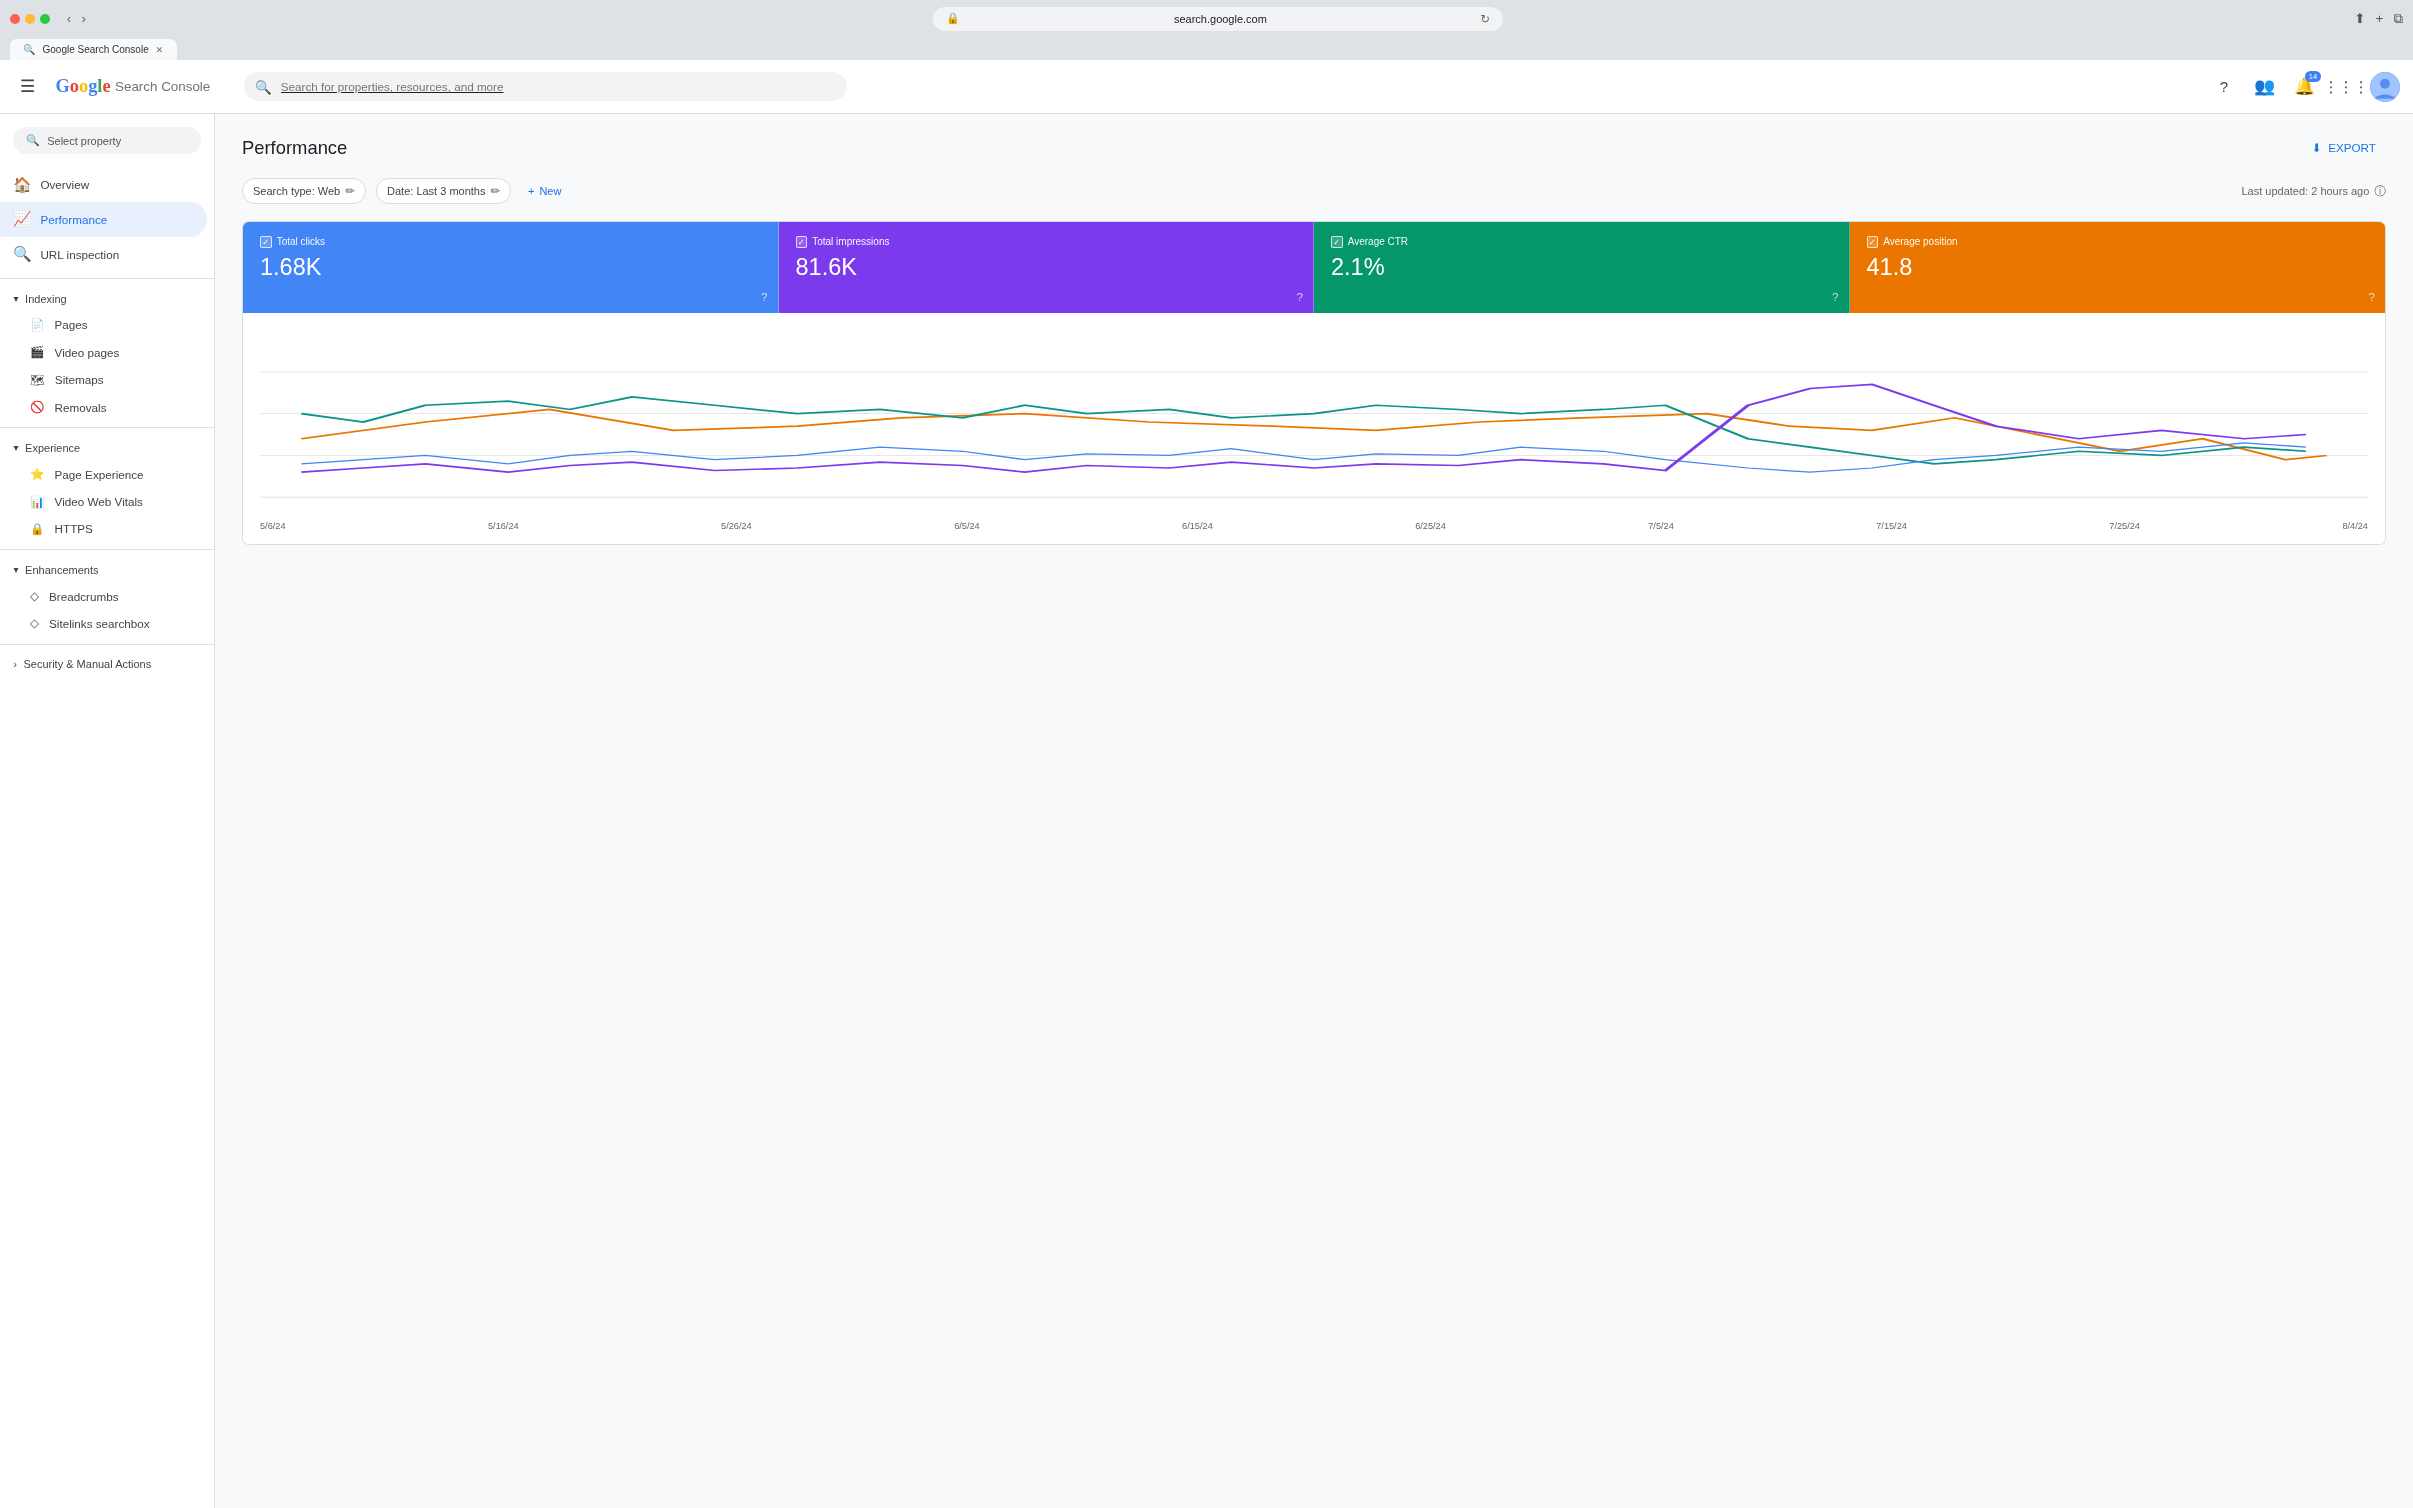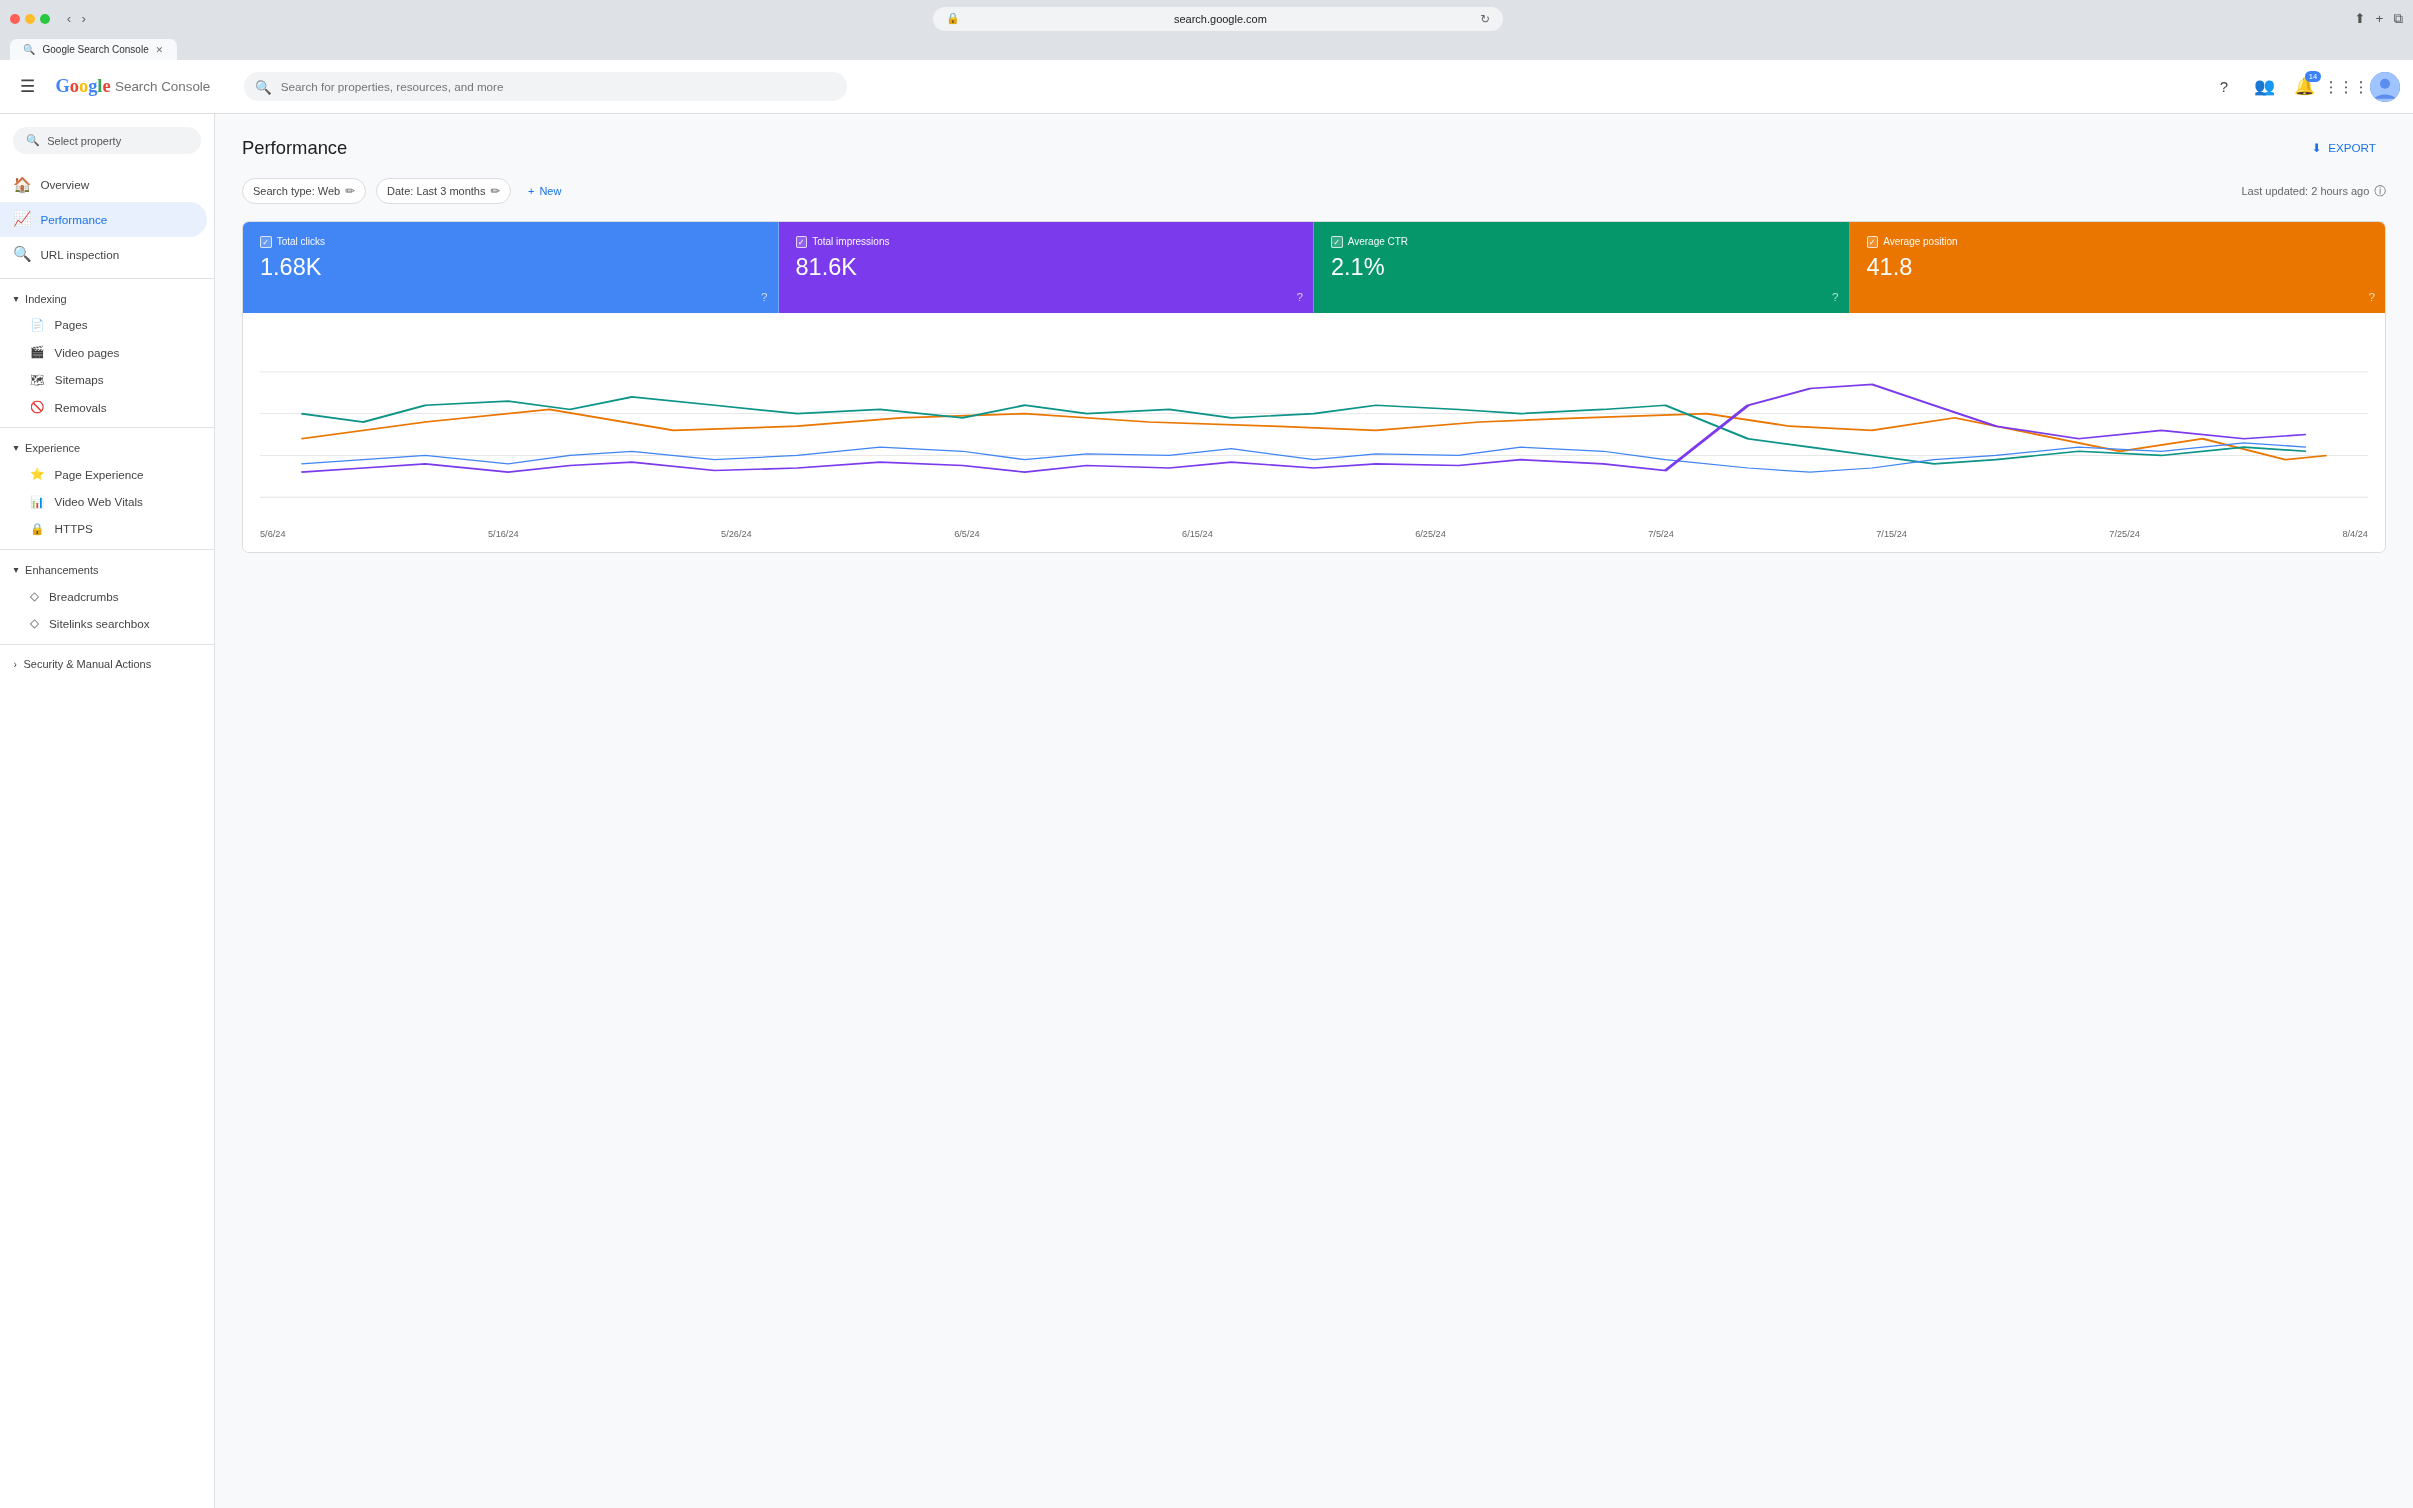--- a/index.html
+++ b/index.html
@@ -81,20 +81,21 @@
     }
     .topbar-search input {
       width: 100%;
       background: #f1f3f4;
       border: none;
       border-radius: 20px;
       padding: 8.4px 13.4px 8.4px 37px;
       font-size: 11.7px;
       color: #202124;
       outline: none;
+      text-decoration: underline;
     }
     .search-wrapper {
       position: relative;
     }
     .search-icon-top {
       position: absolute;
       left: 11.7px;
       top: 50%;
       transform: translateY(-50%);
       color: #666;
@@ -328,21 +329,21 @@
     .chart-svg {
       width: 100%;
       height: 184px;
     }
     .chart-dates {
       display: flex;
       justify-content: space-between;
       padding: 0 0px;
       font-size: 9.2px;
       color: #666;
-      margin-top: 13px;
+      margin-top: 5px;
     }
   </style>
 </head>
 <body>
 
 <div class="browser-chrome">
   <div class="browser-top">
     <div class="traffic-lights">
       <div class="tl tl-red"></div>
       <div class="tl tl-yellow"></div>

